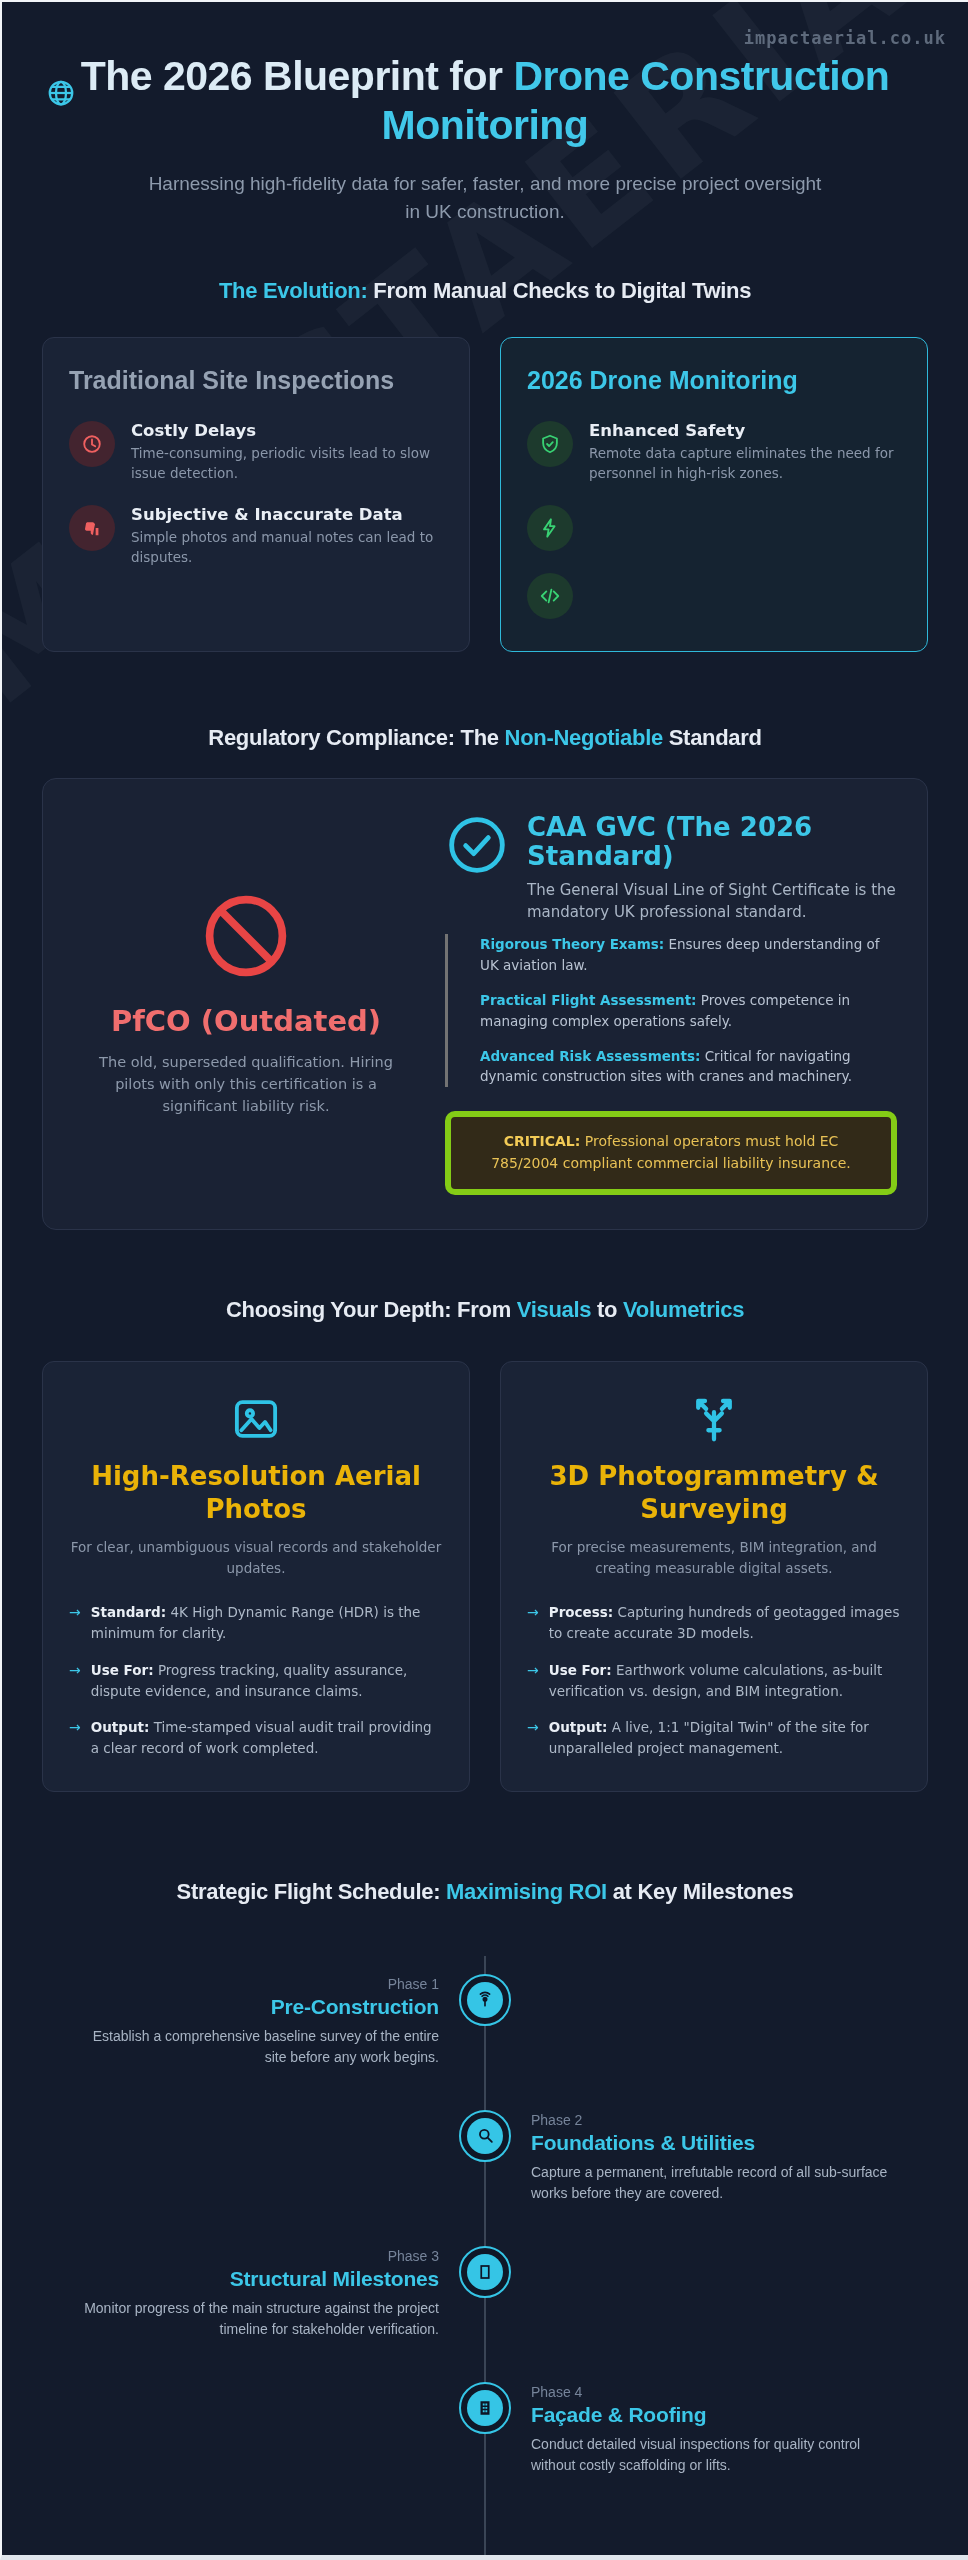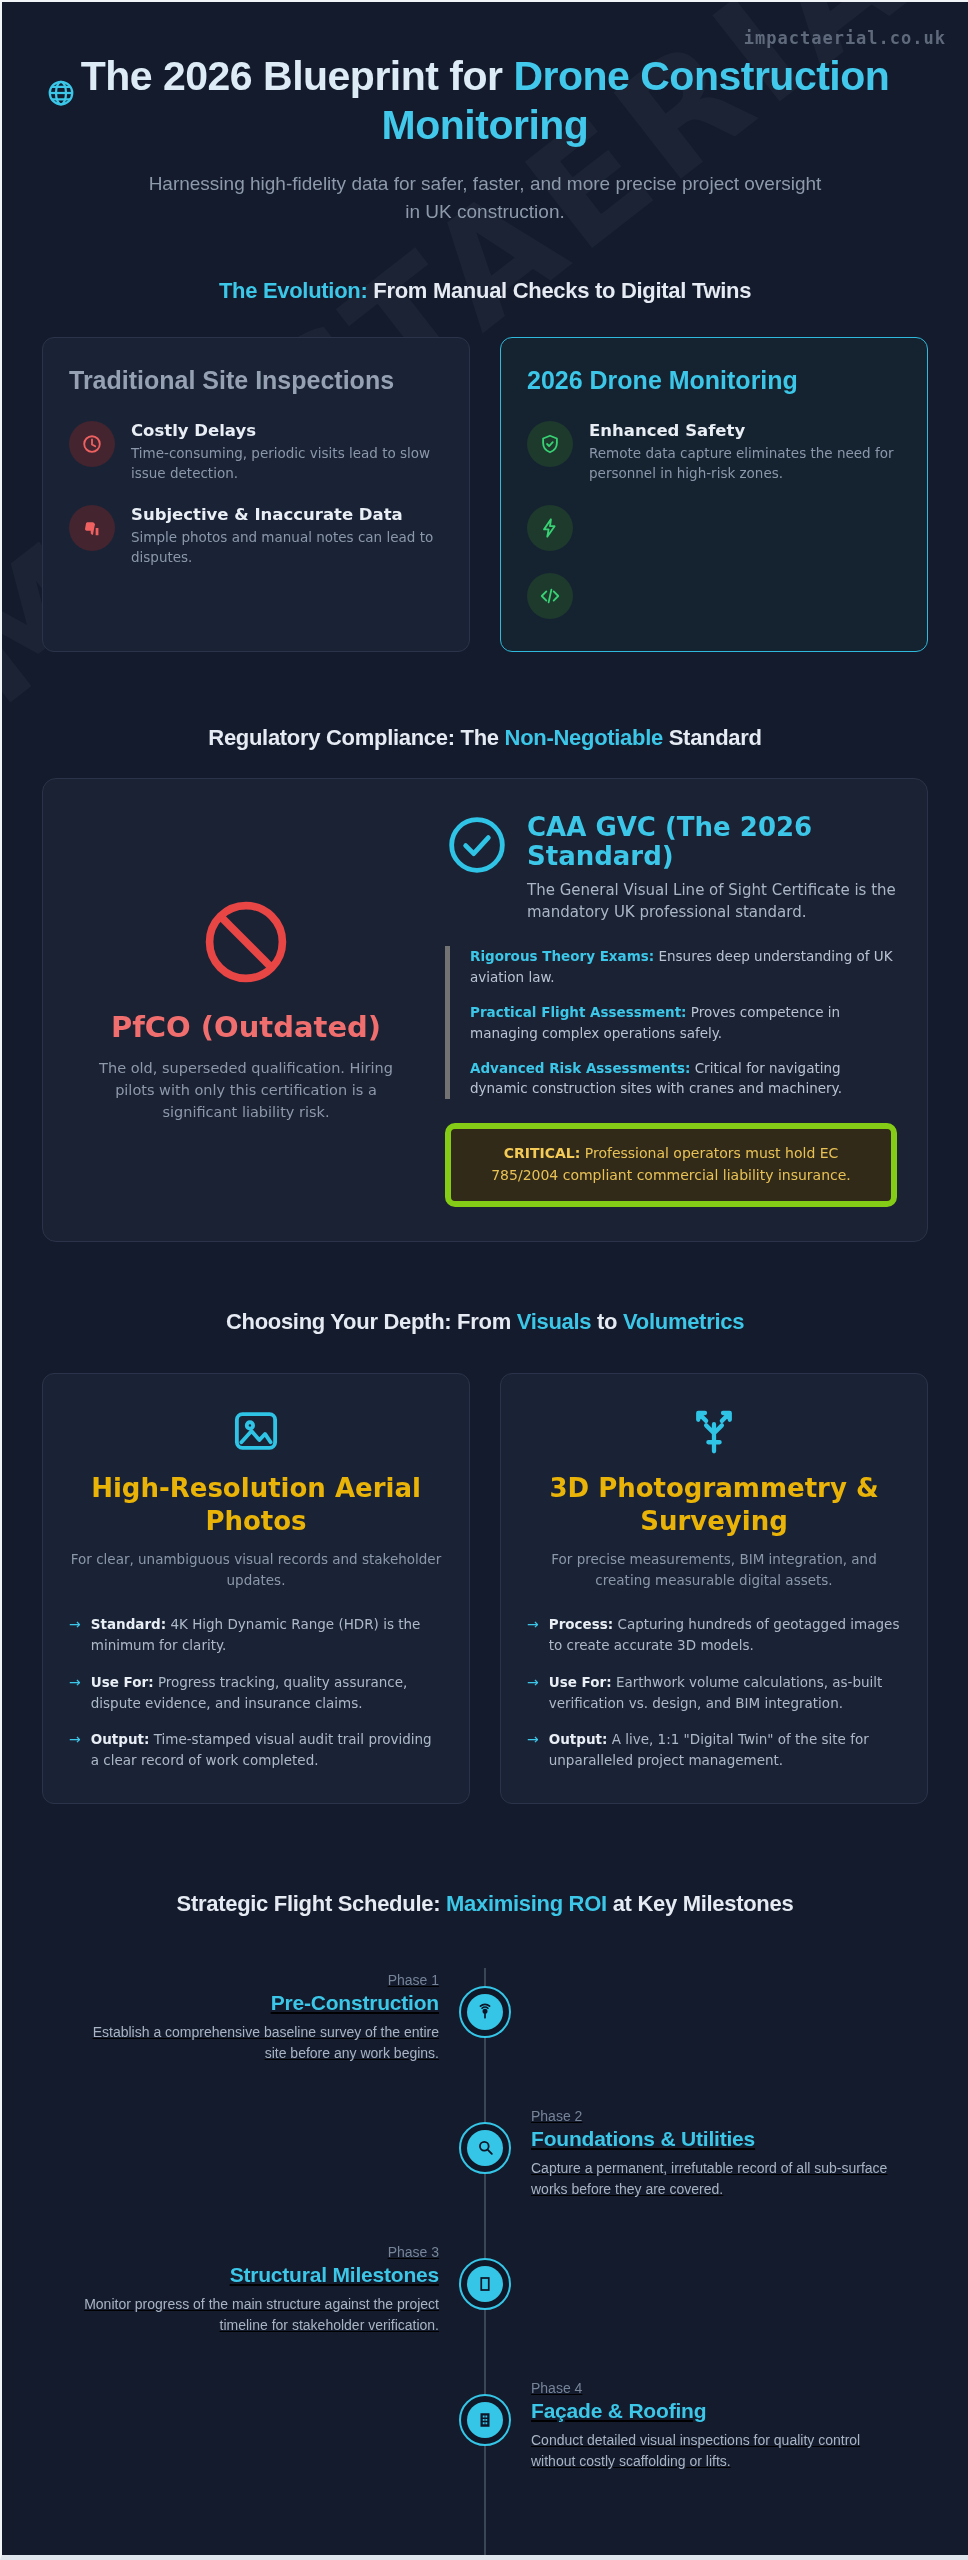--- a/index.html
+++ b/index.html
@@ -70,21 +70,21 @@
     margin:26px 40px 0; background:#1a2234; border:1px solid #2a3349; border-radius:14px;
     padding:34px 30px; display:flex; gap:26px;
   }
   .pfco { flex:0 0 40%; align-self:center; text-align:center; padding:0 8px; }
   .pfco-title { font-family:"DejaVu Sans", sans-serif; font-size:29px; font-weight:bold; color:#f06e6e; margin:22px 0 14px; }
   .pfco-desc { font-family:"DejaVu Sans", sans-serif; font-size:14.5px; line-height:1.5; color:#8d99ab; width:330px; margin:0 auto; }
   .gvc { flex:1; }
   .gvc-head { display:flex; gap:18px; align-items:flex-start; }
   .gvc-title { font-family:"DejaVu Sans", sans-serif; font-size:26px; line-height:1.15; font-weight:bold; color:#3cc7e8; margin-bottom:8px; }
   .gvc-desc { font-family:"DejaVu Sans", sans-serif; font-size:15px; line-height:1.45; color:#aab6c6; }
-  .gvc-points { margin-top:22px; border-left:5px solid #737373; padding-left:20px; }
+  .gvc-points { margin-top:10px; border-left:3px solid #737373; padding-left:32px; }
   .gvc-point { font-family:"DejaVu Sans", sans-serif; font-size:13.5px; line-height:1.55; color:#b9c3d2; margin-bottom:14px; }
   .gvc-point:last-child { margin-bottom:0; }
   .gvc-point .lbl { color:#3cc7e8; font-weight:bold; }
   .critical {
     margin-top:24px; background:#322a18; border:6px solid #84cc16; border-radius:10px;
     padding:14px 20px; text-align:center; font-family:"DejaVu Sans", sans-serif;
     font-size:14px; line-height:1.55; color:#e9c255;
   }
   .critical .lbl { font-weight:bold; color:#f3cb56; }
 
@@ -107,21 +107,21 @@
   .phase-row { position:relative; height:136px; }
   .node {
     position:absolute; left:50%; top:26px; transform:translateX(-50%);
     width:52px; height:52px; border-radius:50%; border:2.5px solid #35c5e6;
     background:#0f1828; display:flex; align-items:center; justify-content:center; z-index:2;
   }
   .node-in {
     width:36px; height:36px; border-radius:50%; background:#35c5e6;
     display:flex; align-items:center; justify-content:center;
   }
-  .ph { position:absolute; top:12px; width:370px;text-decoration:underline; }
+  .ph { position:absolute; top:28px; width:370px; }
   .ph.left { right:calc(50% + 46px); text-align:right; }
   .ph.right { left:calc(50% + 46px); text-align:left; }
   .ph-num { font-size:14px; color:#76849a; margin-bottom:3px; }
   .ph-title { font-size:21px; font-weight:bold; color:#3cc7e8; margin-bottom:7px; letter-spacing:-0.2px; }
   .ph-desc { font-size:14px; line-height:1.5; color:#a8b4c4; }
 
   .mt52 { margin-top:52px; } .mt72 { margin-top:72px; } .mt66 { margin-top:66px; }
   .mt86 { margin-top:86px; } .mt38 { margin-top:38px; }
   svg { display:block; }
 </style>

